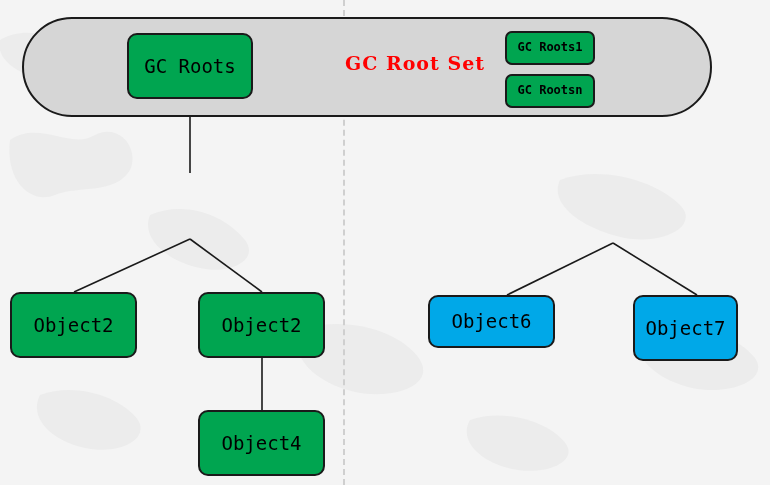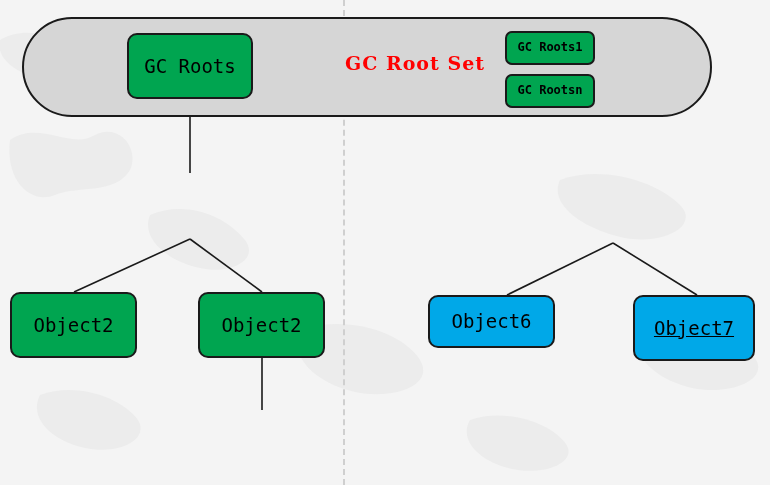--- a/index.html
+++ b/index.html
@@ -152,19 +152,20 @@
   <div class="node green small" style="left:505px; top:31px; width:90px; height:34px;">GC Roots1</div>
 
 
   <div class="node green small" style="left:505px; top:74px; width:90px; height:34px;">GC Rootsn</div>
 
 
   <div class="node green big" style="left:10px; top:292px; width:127px; height:66px;">Object2</div>
 
   <div class="node green big" style="left:198px; top:292px; width:127px; height:66px;">Object2</div>
 
+  <div class="node green big" style="left:198px; top:410px; width:127px; height:66px;">Object4</div>
 
 
   <div class="node blue big" style="left:428px; top:295px; width:127px; height:53px;">Object6</div>
 
-  <div class="node blue big" style="left:633px; top:295px; width:122px; height:66px;text-decoration:underline;">Object7</div>
+  <div class="node blue big" style="left:633px; top:295px; width:105px; height:66px;">Object7</div>
 
 </div>
 
 </body></html>

